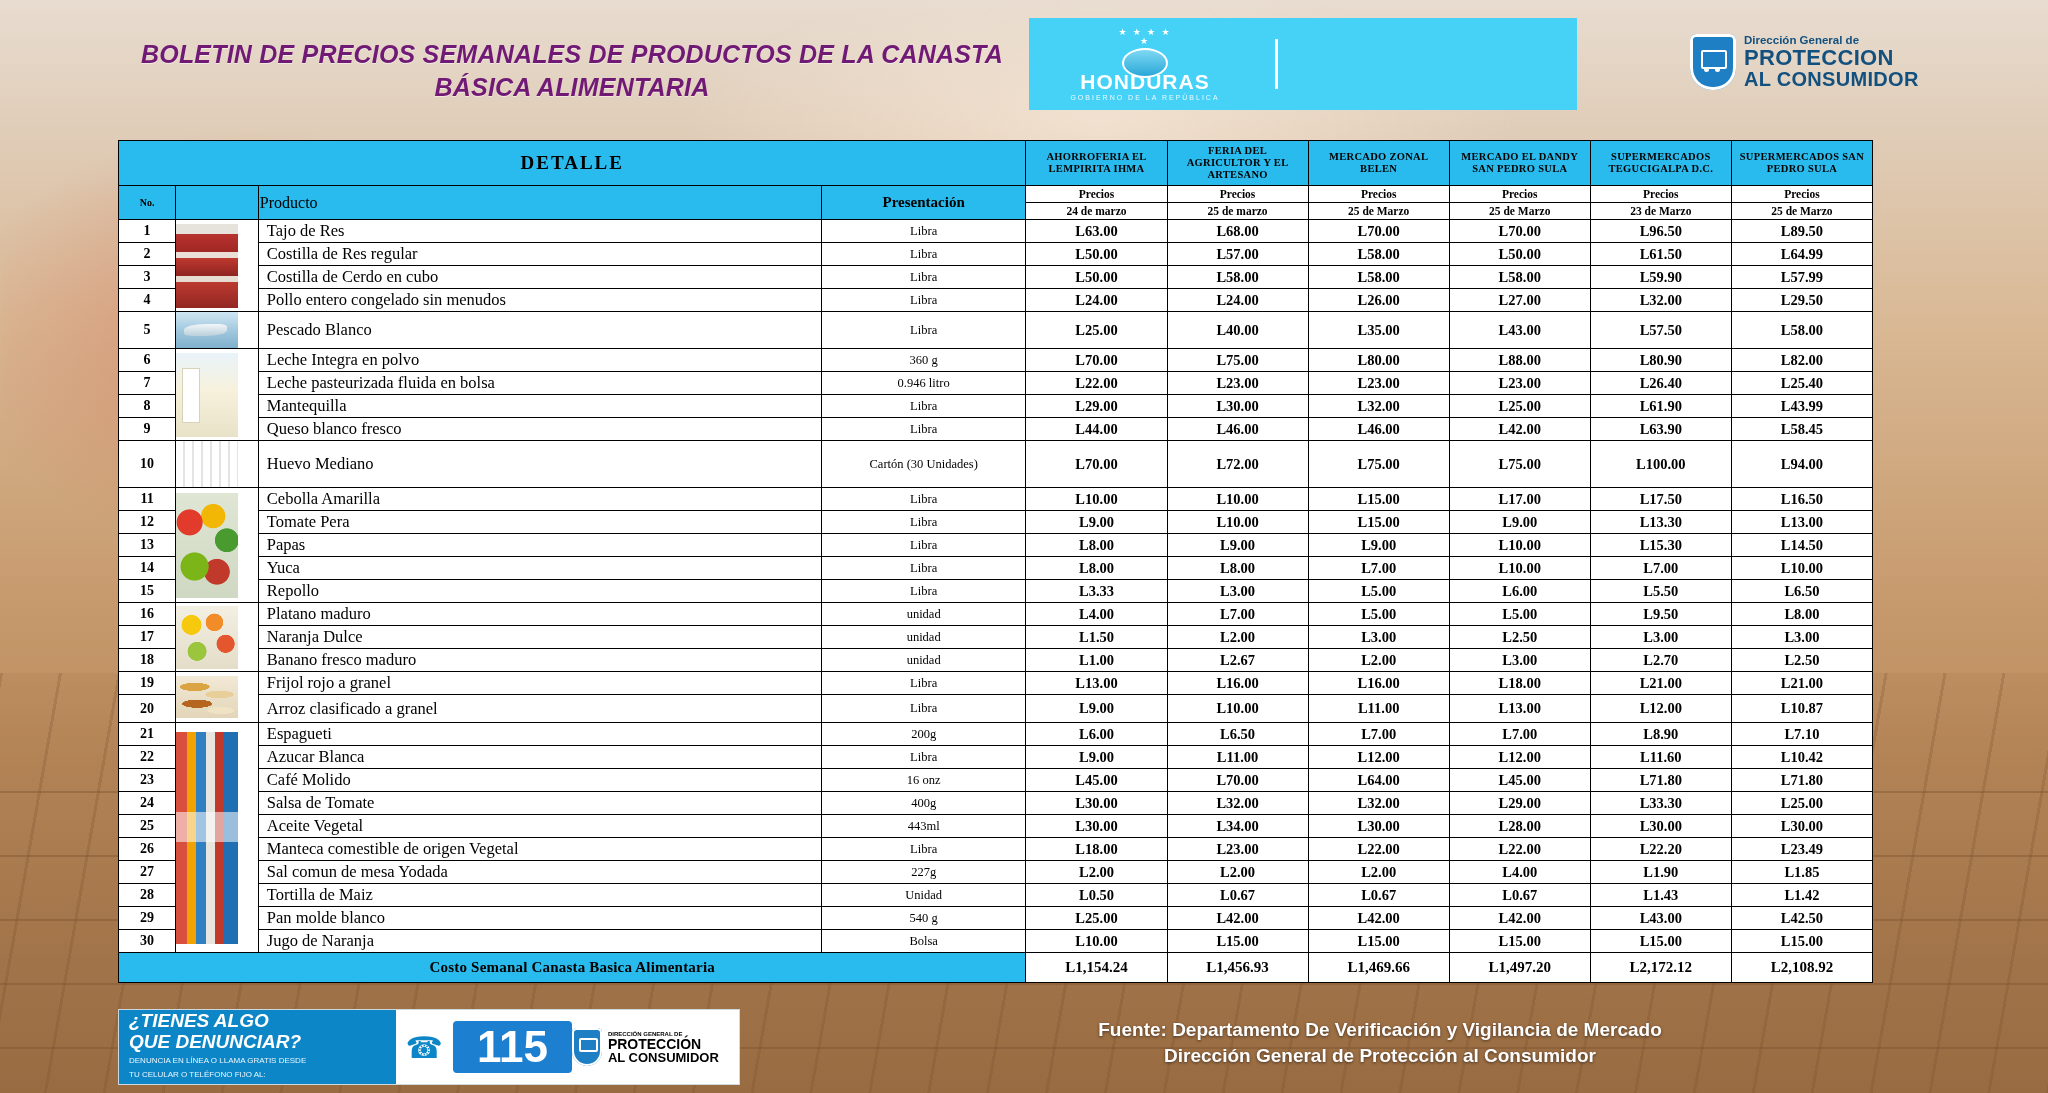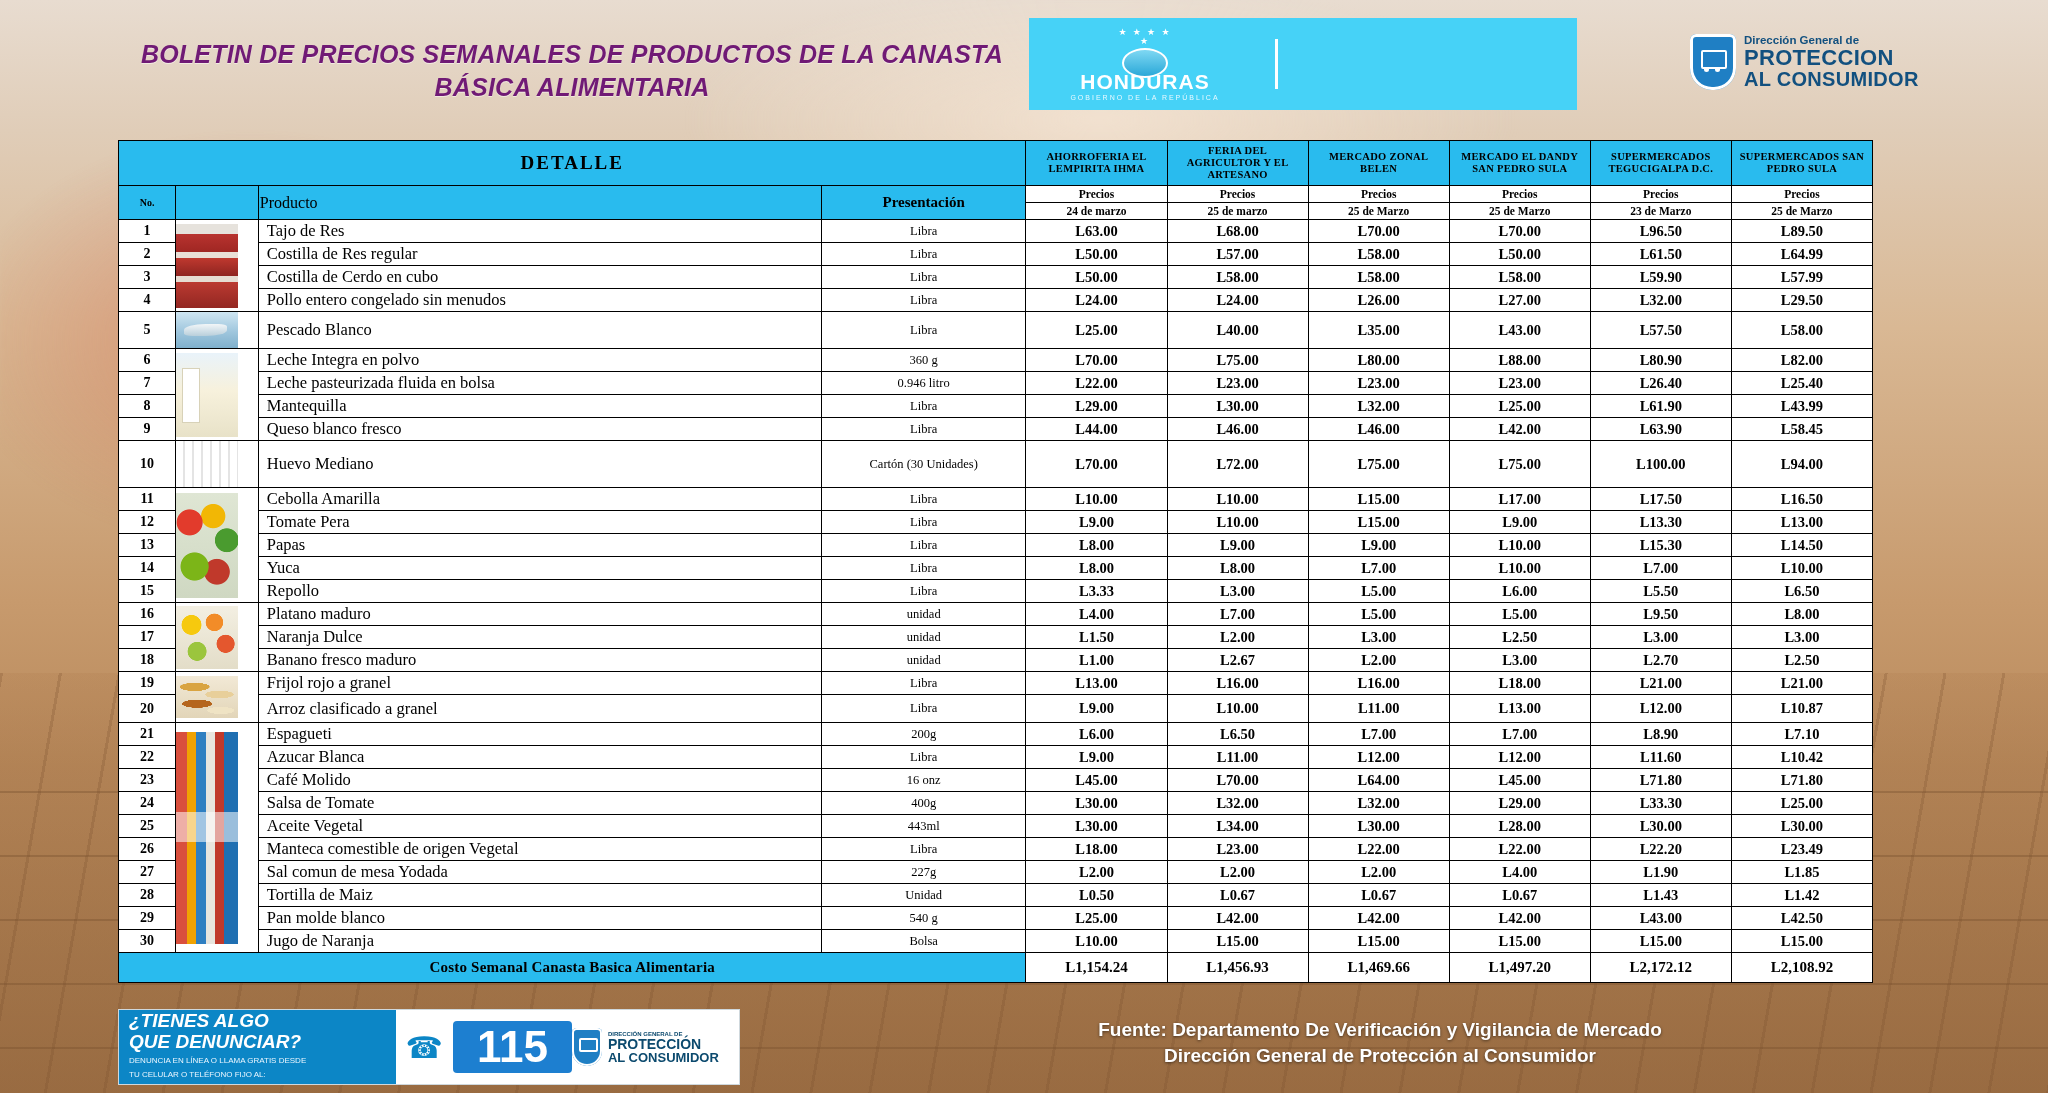--- a/index.html
+++ b/index.html
@@ -118,21 +118,21 @@
   #dn-left{width:268px;background:#0c86c6;color:#fff;display:flex;flex-direction:column;justify-content:flex-start;padding-left:10px;}
   #dn-left .big{font-family:"Liberation Sans",sans-serif;font-weight:bold;font-style:italic;font-size:19px;line-height:21px;}
   #dn-left .small{font-family:"Liberation Sans",sans-serif;font-size:8px;line-height:10px;margin-top:4px;color:#eaf6ff;}
   #dn-mid{flex:1;display:flex;align-items:center;gap:10px;padding-left:10px;}
   #phoneIcon{font-size:30px;color:#0c86c6;}
   #num115{background:#1d7fd0;color:#fff;font-family:"Liberation Sans",sans-serif;font-weight:bold;font-size:44px;
      padding:0 24px;border-radius:4px;line-height:52px;}
   #dn-right{width:160px;display:flex;align-items:center;gap:6px;padding-right:8px;}
   #dn-shield{width:30px;height:38px;background:#1f7fc4;border-radius:5px 5px 16px 16px;box-shadow:inset 0 0 0 2px #fff;position:relative;}
   #dn-shield:before{content:"";position:absolute;left:7px;top:10px;width:15px;height:10px;border:2px solid #fff;border-radius:2px;}
-  #dn-prot{color:#0c4a6e;font-family:"Liberation Sans",sans-serif;line-height:1.0;}
+  #dn-prot{color:#000000;font-family:"Liberation Sans",sans-serif;line-height:1.0;}
   #dn-prot .a{font-size:6px;font-weight:bold;}
   #dn-prot .b{font-size:14px;font-weight:bold;}
   #dn-prot .c{font-size:13px;font-weight:bold;}
   #fuente{position:absolute;left:930px;bottom:24px;width:900px;text-align:center;color:#fff;
      font-family:"Liberation Sans",sans-serif;font-weight:bold;font-size:19px;line-height:26px;
      text-shadow:0 1px 3px rgba(0,0,0,.55);}
 </style>
 </head>
 <body>
 

